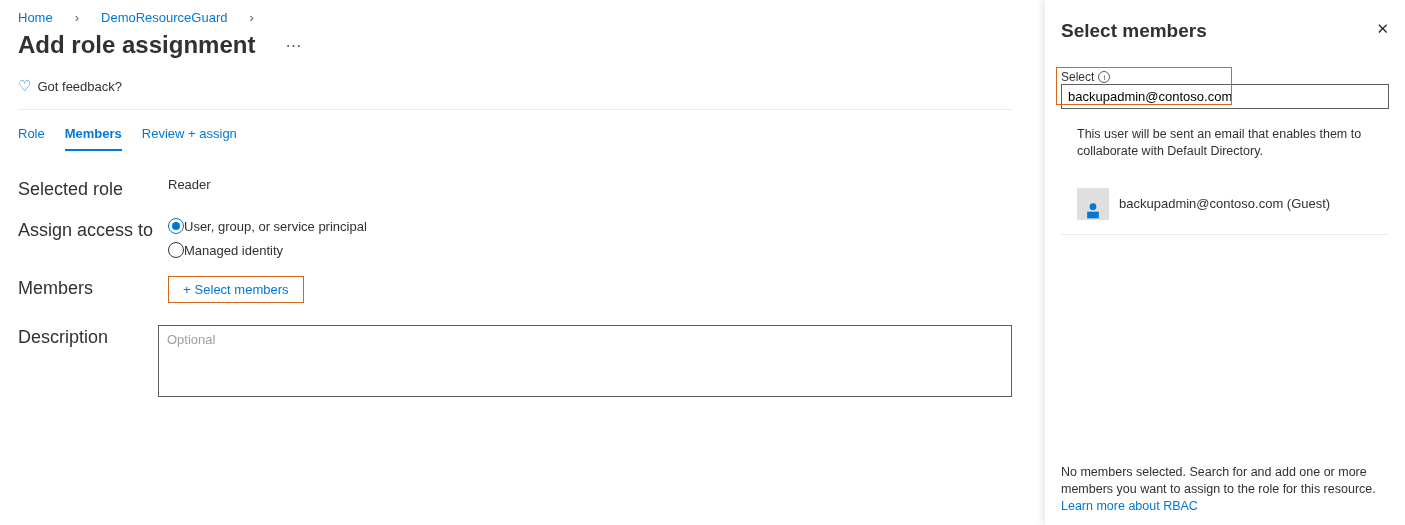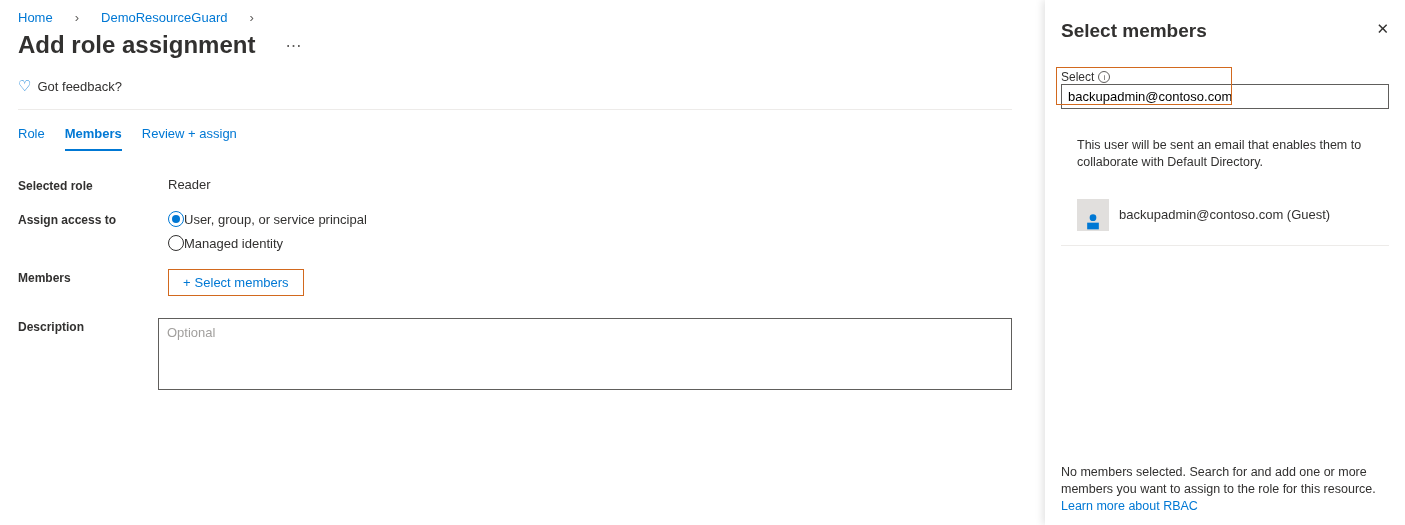--- a/index.html
+++ b/index.html
@@ -81,22 +81,22 @@
       font-weight: 600;
     }
 
     
     .form-row {
       display: flex;
       margin-bottom: 18px;
     }
     .form-label {
       width: 150px;
-      font-weight: 700;
-      font-size: 12px;
+      font-weight: 400;
+      font-size: 18px;
       padding-top: 2px;
     }
     .form-value {
       font-size: 13px;
       flex: 1;
     }
     .radio-group { display: flex; flex-direction: column; gap: 8px; }
     .radio-item { display: flex; align-items: center; gap: 0; }
     .radio {
       width: 16px; height: 16px;
@@ -300,21 +300,21 @@
     <div class="close-x">
       <span>✕</span>
     </div>
   </div>
 
   <div class="fly-field-label">
     <span>Select</span>
     <span class="info-circle">i</span>
   </div>
 
-  <div style="position:relative; width:100%; margin-bottom:28px;">
+  <div style="position:relative; width:100%; margin-bottom:17px;">
     <input type="text" class="fly-input-full" style="width: 100%;" value="backupadmin@contoso.com">
     <div style="position:absolute; left:-5px; top:-17px; width:176px; height:38px; border:1px solid #d2691e; pointer-events:none;"></div>
   </div>
 
   <div class="fly-help">This user will be sent an email that enables them to collaborate with Default Directory.</div>
 
   <div class="result-row">
     <div class="avatar">
       <svg viewBox="0 0 24 24">
         <circle cx="12" cy="8" r="4" fill="#0078d4"></circle>

